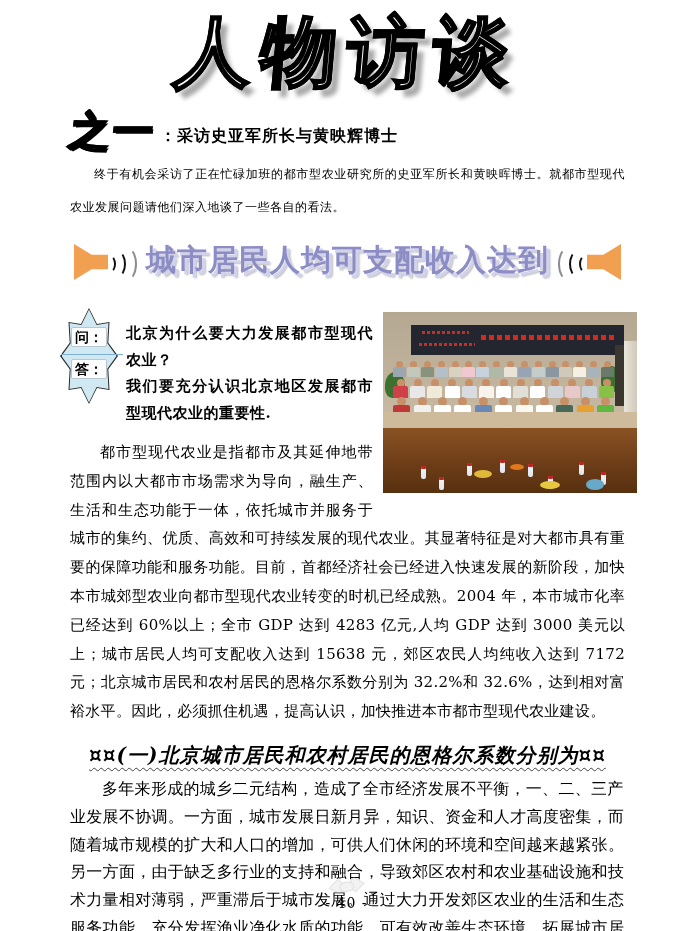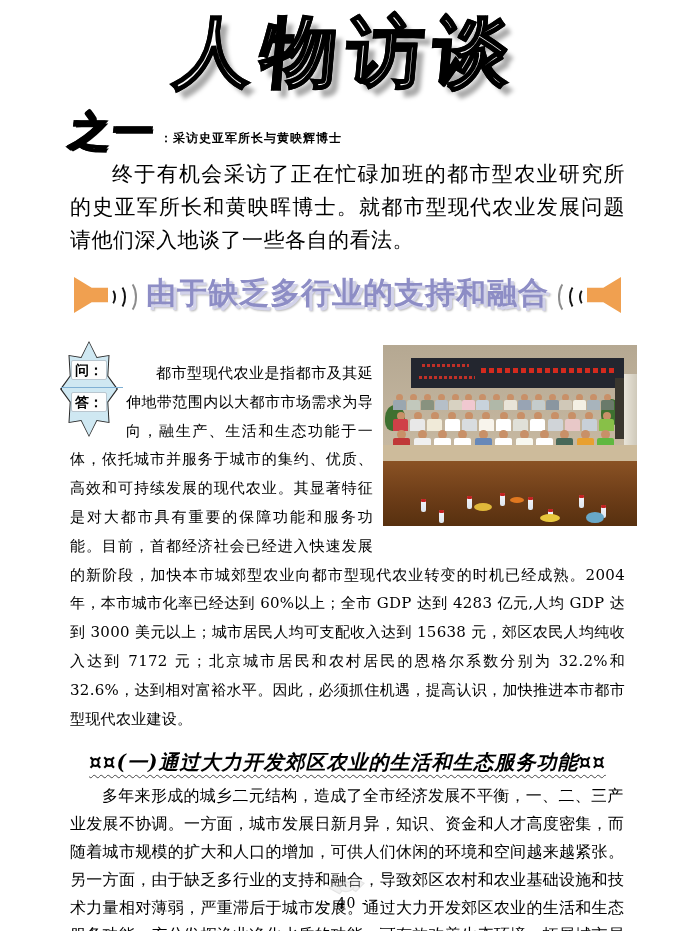--- a/index.html
+++ b/index.html
@@ -35,25 +35,25 @@
   }
 
   
   .subtitle{display:flex; align-items:flex-end; margin-top:8px; height:46px;}
   .zhi{
     font-weight:bold; font-size:40px; line-height:42px; letter-spacing:3px;
     color:#fff; -webkit-text-stroke:2px #000;
     text-shadow:-1px -1px 0 #000,1px -1px 0 #000,-1px 1px 0 #000,2px 2px 0 #000;
     transform:skewX(-6deg);
   }
-  .sub-text{font-size:12px; font-weight:bold; padding:0 0 5px 4px; letter-spacing:1px;}
+  .sub-text{font-size:16px; font-weight:bold; padding:0 0 5px 4px; letter-spacing:1px;}
 
   
   .intro{
-    margin:6px 0 0; font-size:21px; line-height:33px;
+    margin:6px 0 0; font-size:12px; line-height:33px;
     text-indent:2em; text-align:justify; letter-spacing:0.5px;
   }
 
   
   .banner{position:relative; height:74px; margin-top:2px;}
   .banner-title{
     position:absolute; left:0; right:0; top:14px; text-align:center;
     font-size:30px; font-weight:bold; letter-spacing:1px;
     color:#8d8dc5;
     text-shadow:3px 3px 0 #d2d2ea, 4px 4px 2px #bdbdbd;
@@ -152,21 +152,21 @@
 
     <p class="intro">终于有机会采访了正在忙碌加班的都市型农业研究所的史亚军所长和黄映晖博士。就都市型现代农业发展问题请他们深入地谈了一些各自的看法。</p>
 
     <div class="banner">
       <div class="speaker left">
         <div class="horn"></div>
           <div class="wave w1"></div>
           <div class="wave w2"></div>
           <div class="wave w3"></div>
       </div>
-      <div class="banner-title">由于缺乏多行业的支持和融合</div>
+      <div class="banner-title">城市居民人均可支配收入达到</div>
       <div class="speaker right">
         <div class="horn"></div>
           <div class="wave w1"></div>
           <div class="wave w2"></div>
           <div class="wave w3"></div>
       </div>
     </div>
 
     <div class="content">
 
@@ -383,25 +383,29 @@
       </div>
 
       <div class="star">
         <div class="star-outer"></div>
         <div class="star-inner"></div>
         <div class="star-line"></div>
         <span class="qa-label q-label">问：</span>
         <span class="qa-label a-label">答：</span>
       </div>
 
+      <div class="qa-text">
+        <p class="q">北京为什么要大力发展都市型现代农业？</p>
+        <p class="a">我们要充分认识北京地区发展都市型现代农业的重要性.</p>
+      </div>
 
       <p class="body-par par2">都市型现代农业是指都市及其延伸地带范围内以大都市市场需求为导向，融生产、生活和生态功能于一体，依托城市并服务于城市的集约、优质、高效和可持续发展的现代农业。其显著特征是对大都市具有重要的保障功能和服务功能。目前，首都经济社会已经进入快速发展的新阶段，加快本市城郊型农业向都市型现代农业转变的时机已经成熟。2004 年，本市城市化率已经达到 60%以上；全市 GDP 达到 4283 亿元,人均 GDP 达到 3000 美元以上；城市居民人均可支配收入达到 15638 元，郊区农民人均纯收入达到 7172 元；北京城市居民和农村居民的恩格尔系数分别为 32.2%和 32.6%，达到相对富裕水平。因此，必须抓住机遇，提高认识，加快推进本市都市型现代农业建设。</p>
     </div>
 
-    <h2 class="section-heading">¤¤(一)通过大力开发郊区农业的生活和生态服务功能¤¤</h2>
+    <h2 class="section-heading">¤¤(一)北京城市居民和农村居民的恩格尔系数分别为¤¤</h2>
 
     <p class="body-par par3">多年来形成的城乡二元结构，造成了全市经济发展不平衡，一、二、三产业发展不协调。一方面，城市发展日新月异，知识、资金和人才高度密集，而随着城市规模的扩大和人口的增加，可供人们休闲的环境和空间越来越紧张。另一方面，由于缺乏多行业的支持和融合，导致郊区农村和农业基础设施和技术力量相对薄弱，严重滞后于城市发展。通过大力开发郊区农业的生活和生态服务功能，充分发挥渔业净化水质的功能，可有效改善生态环境，拓展城市居民的活动空间，加快城市的人才、技术、信息和资金流向农村，促进</p>
   </div>
 
   <div class="footer">
     <svg class="wm" width="40" height="30" viewBox="0 0 34 24">
       <g fill="#d8d8d8" stroke="#b0b0b0" stroke-width="1">
         <path d="M2 10 L10 4 L17 10 L10 16 Z"></path>
         <path d="M32 10 L24 4 L17 10 L24 16 Z"></path>
         <ellipse cx="17" cy="11" rx="6" ry="4"></ellipse>

